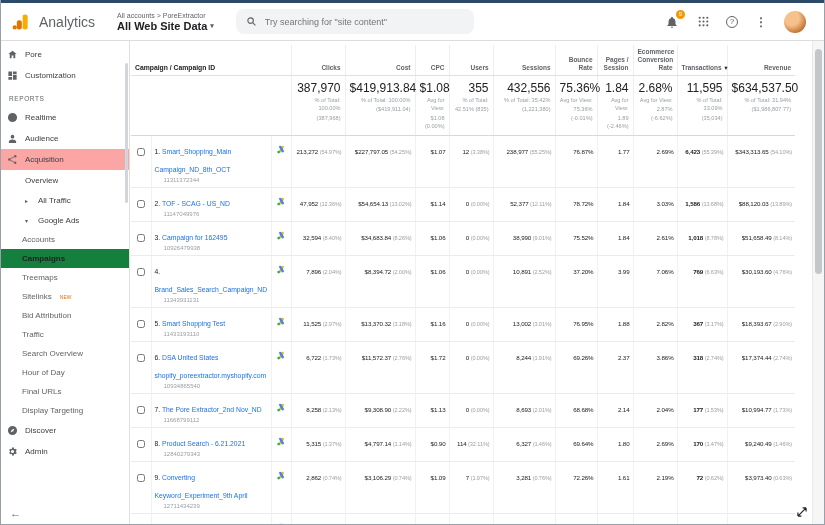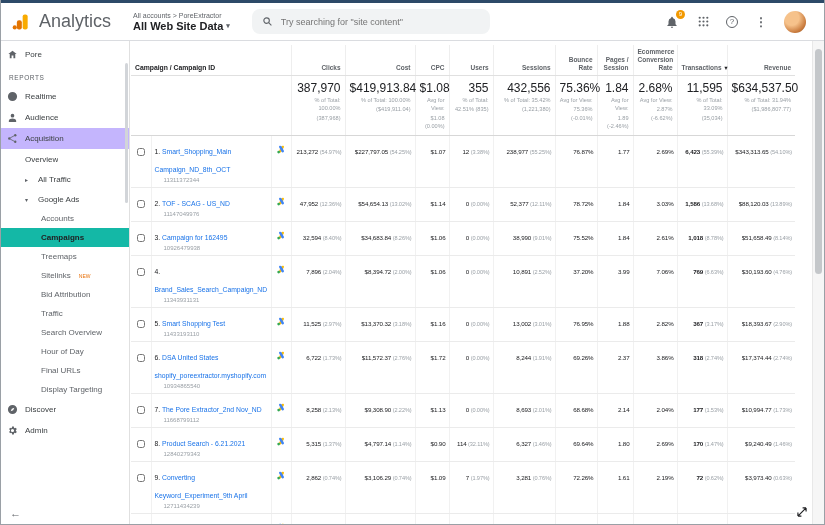--- a/index.html
+++ b/index.html
@@ -4,21 +4,21 @@
 <style>
   *{box-sizing:border-box;margin:0;padding:0}
   html,body{width:825px;height:525px;overflow:hidden;background:#fff;
     font-family:"Liberation Sans",sans-serif;color:#202124}
   .app{position:relative;width:825px;height:525px;border:1px solid #9aa0a6;border-top:none}
   .topstrip{height:3px;background:#2d4a68}
   
   .topbar{height:38px;display:flex;align-items:center;padding:0 10px;gap:8px;
     border-bottom:1px solid #dadce0;background:#fff}
   .logo{display:inline-flex;width:20px;height:20px}
-  .appname{font-size:18px;color:#5f6368;margin-right:14px}
+  .appname{font-size:14px;color:#5f6368;margin-right:14px}
   .prop{margin-right:14px;cursor:pointer}
   .crumb{font-size:7px;color:#5f6368;line-height:9px}
   .propname{font-size:11px;color:#202124;font-weight:bold;display:flex;align-items:center;gap:3px}
   .caret{font-size:7px;color:#5f6368}
   .search{width:238px;height:25px;background:#f1f3f4;border-radius:8px;display:flex;
     align-items:center;gap:8px;padding:0 10px}
   .search svg{flex:0 0 auto}
   .search input{border:0;outline:0;background:transparent;font-size:9px;color:#3c4043;width:100%;
     font-family:"Liberation Sans",sans-serif}
   .spacer{flex:1}
@@ -31,23 +31,23 @@
     line-height:11px;text-align:center}
   .dots{font-size:12px;font-weight:bold}
   .avatar{width:22px;height:22px;border-radius:50%;cursor:pointer;
     background:radial-gradient(circle at 35% 32%,#f6c28b 0 35%,#c97b3d 70%,#8a4b1d)}
   
   .sidebar{position:absolute;top:41px;left:0;width:129px;bottom:0;background:#fff;
     border-right:1px solid #e0e0e0;padding-top:3px}
   .sb-item{display:flex;align-items:center;height:21px;padding:0 6px;gap:6px;cursor:pointer;
     font-size:8px;color:#3c4043;white-space:nowrap}
   .sb-item.lvl1{padding-left:24px;height:20px}
-  .sb-item.lvl2{padding-left:40px;height:19px;color:#5f6368}
-  .sb-item.hl{background:#c4b5fd}
-  .sb-item.sel{background:#14b8a6;color:#202124;font-weight:bold}
+  .sb-item.lvl2{padding-left:21px;height:19px;color:#5f6368}
+  .sb-item.hl{background:#fca5a5}
+  .sb-item.sel{background:#15803d;color:#202124;font-weight:bold}
   .sb-ico{width:12px;height:12px;display:inline-flex;flex:0 0 auto}
   .sb-ico svg{width:11px;height:11px;fill:#5f6368}
   .sb-arrow{font-size:6px;color:#5f6368;width:7px;flex:0 0 auto}
   .sb-label{overflow:hidden;text-overflow:ellipsis}
   .sb-badge{font-size:5px;margin-left:2px}
   .sb-badge.new{color:#e8710a}
   .sb-badge.beta{color:#80868b}
   .sb-section{font-size:6.5px;color:#5f6368;letter-spacing:.6px;padding:9px 8px 5px}
   .sb-scroll{position:absolute;top:22px;right:1px;width:3px;height:140px;background:#d2d5d9;border-radius:2px}
   .sb-collapse{position:absolute;bottom:5px;left:9px;font-size:11px;color:#5f6368;cursor:pointer}
@@ -145,20 +145,28 @@
   <aside class="sidebar">
     <div id="sidebar-items">
         <div class="sb-item lvl0">
           <span class="sb-ico">
             <svg viewBox="0 0 24 24">
               <path d="M12 4 3 11h3v9h4v-6h4v6h4v-9h3z"></path>
             </svg>
           </span>
           <span class="sb-label">Pore</span>
         </div>
+        <div class="sb-item lvl0">
+          <span class="sb-ico">
+            <svg viewBox="0 0 24 24">
+              <path d="M3 3h8v10H3zM13 3h8v6h-8zM13 11h8v10h-8zM3 15h8v6H3z"></path>
+            </svg>
+          </span>
+          <span class="sb-label">Customization</span>
+        </div>
         <div class="sb-section">REPORTS</div>
         <div class="sb-item lvl0">
           <span class="sb-ico">
             <svg viewBox="0 0 24 24">
               <path d="M12 2a10 10 0 1 0 0 20 10 10 0 0 0 0-20zm1 5h-2v6l5 3 1-1.7-4-2.3z"></path>
             </svg>
           </span>
           <span class="sb-label">Realtime</span>
         </div>
         <div class="sb-item lvl0">

